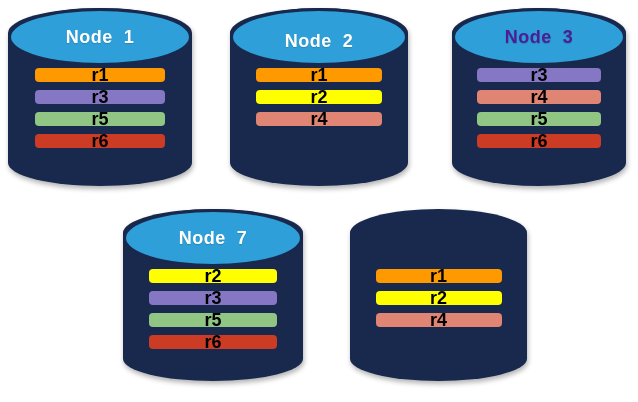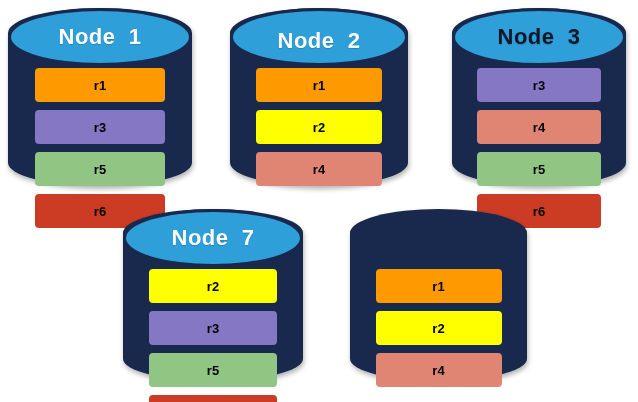--- a/index.html
+++ b/index.html
@@ -39,46 +39,46 @@
     background: #2e9fd8;
     border: 3px solid #18294d;
     border-radius: 50%;
     box-sizing: border-box;
     display: flex;
     align-items: center;
     justify-content: center;
   }
   .node-title {
     color: #ffffff;
-    font-size: 22px;
+    font-size: 18px;
     font-weight: bold;
     letter-spacing: 0.5px;
     white-space: pre;
     text-shadow: 0 1px 1px rgba(0,0,0,0.15);
   }
 
   
   .records {
     position: absolute;
     left: 0;
     right: 0;
     top: 60px;
     display: flex;
     flex-direction: column;
     align-items: center;
     gap: 8px;
   }
   .record {
-    height: 34px;
+    height: 14px;
     border-radius: 4px;
     display: flex;
     align-items: center;
     justify-content: center;
     color: #000000;
-    font-size: 13px;
+    font-size: 18px;
     font-weight: bold;
     line-height: 1;
     box-sizing: border-box;
   }
 </style>
 </head>
 <body>
 
 <div id="canvas" style="background: rgb(255, 255, 255);">
     <div class="node" style="left: 8px; top: 8px; width: 184px; height: 178px;">
@@ -114,21 +114,21 @@
           <span style="color: rgb(0, 0, 0);">r2</span>
         </div>
         <div class="record" style="background: rgb(224, 133, 115); width: 126px;">
           <span style="color: rgb(0, 0, 0);">r4</span>
         </div>
       </div>
     </div>
     <div class="node" style="left: 452px; top: 8px; width: 174px; height: 178px;">
       <div class="node-body" style="background: rgb(24, 41, 77);"></div>
       <div class="node-top" style="background: rgb(46, 159, 216); border-color: rgb(24, 41, 77);">
-        <span class="node-title" style="color: #0f172a;">Node  3</span>
+        <span class="node-title" style="color: #4c1d95;">Node  3</span>
       </div>
       <div class="records">
         <div class="record" style="background: rgb(133, 119, 196); width: 124px;">
           <span style="color: rgb(0, 0, 0);">r3</span>
         </div>
         <div class="record" style="background: rgb(224, 133, 115); width: 124px;">
           <span style="color: rgb(0, 0, 0);">r4</span>
         </div>
         <div class="record" style="background: rgb(144, 197, 131); width: 124px;">
           <span style="color: rgb(0, 0, 0);">r5</span>

